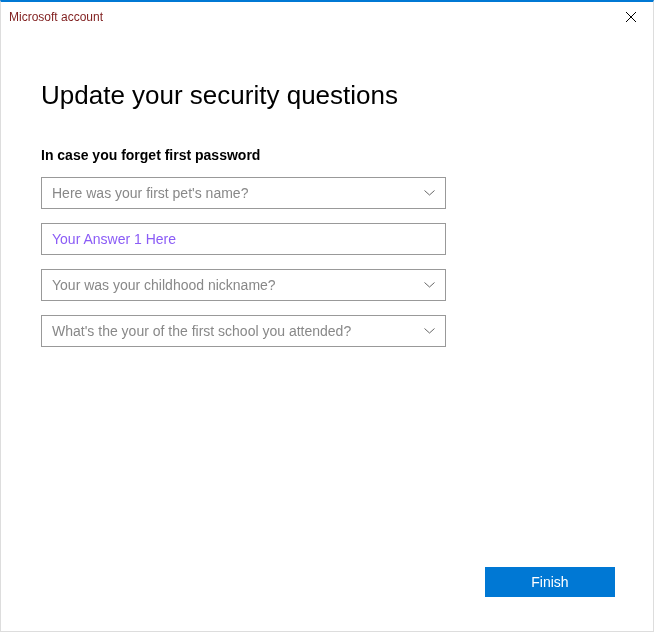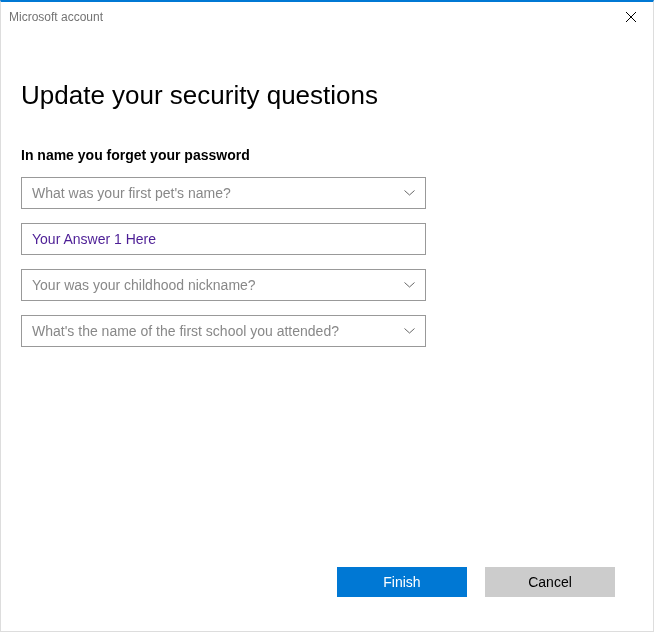--- a/index.html
+++ b/index.html
@@ -19,39 +19,39 @@
     }
     .titlebar {
       height: 30px;
       display: flex;
       align-items: center;
       justify-content: space-between;
       padding: 0 0 0 8px;
     }
     .titlebar-text {
       font-size: 12px;
-      color: #737373;
+      color: #7f1d1d;
     }
     .close-btn {
       width: 45px;
       height: 30px;
       display: flex;
       align-items: center;
       justify-content: center;
       font-size: 13px;
       font-weight: 300;
       cursor: default;
       font-family: sans-serif;
     }
     .close-btn svg {
       width: 10px;
       height: 10px;
     }
     .content {
-      padding: 48px 38px 0 20px;
+      padding: 48px 38px 0 40px;
     }
     .page-title {
       font-size: 26px;
       font-weight: 400;
       color: #000;
       margin-bottom: 36px;
     }
     .subtitle {
       font-size: 14px;
       font-weight: 600;
@@ -90,21 +90,21 @@
     .chevron svg {
       width: 11px;
       height: 6px;
     }
     .answer-input {
       width: 100%;
       height: 32px;
       border: 1px solid #999;
       padding: 0 10px;
       font-size: 14px;
-      color: #4c1d95;
+      color: #8b5cf6;
       outline: none;
     }
     .footer {
       position: absolute;
       bottom: 34px;
       right: 38px;
       display: flex;
       gap: 18px;
     }
     .btn {
@@ -134,25 +134,25 @@
   <div class="close-btn">
     <svg viewBox="0 0 10 10">
       <line x1="0" y1="0" x2="10" y2="10" stroke="#000" stroke-width="1"></line>
       <line x1="10" y1="0" x2="0" y2="10" stroke="#000" stroke-width="1"></line>
     </svg>
   </div>
 </div>
 
 <div class="content">
   <h1 class="page-title">Update your security questions</h1>
-  <div class="subtitle">In name you forget your password</div>
+  <div class="subtitle">In case you forget first password</div>
 
   <div class="form-group">
     <div class="select-wrap">
-      <span class="select-text">What was your first pet's name?</span>
+      <span class="select-text">Here was your first pet's name?</span>
       <span class="chevron">
         <svg viewBox="0 0 11 6">
             <polyline points="0.5,0.5 5.5,5 10.5,0.5" fill="none" stroke="#666" stroke-width="1"></polyline>
           </svg>
       </span>
     </div>
     <input class="answer-input" type="text" value="Your Answer 1 Here" style="">
   </div>
 
   <div class="form-group">
@@ -161,26 +161,25 @@
       <span class="chevron">
         <svg viewBox="0 0 11 6">
             <polyline points="0.5,0.5 5.5,5 10.5,0.5" fill="none" stroke="#666" stroke-width="1"></polyline>
           </svg>
       </span>
     </div>
   </div>
 
   <div class="form-group">
     <div class="select-wrap">
-      <span class="select-text">What's the name of the first school you attended?</span>
+      <span class="select-text">What's the your of the first school you attended?</span>
       <span class="chevron">
         <svg viewBox="0 0 11 6">
             <polyline points="0.5,0.5 5.5,5 10.5,0.5" fill="none" stroke="#666" stroke-width="1"></polyline>
           </svg>
       </span>
     </div>
   </div>
 </div>
 
 <div class="footer">
   <button class="btn btn-primary">Finish</button>
-  <button class="btn btn-secondary">Cancel</button>
 </div>
 
 </body></html>

